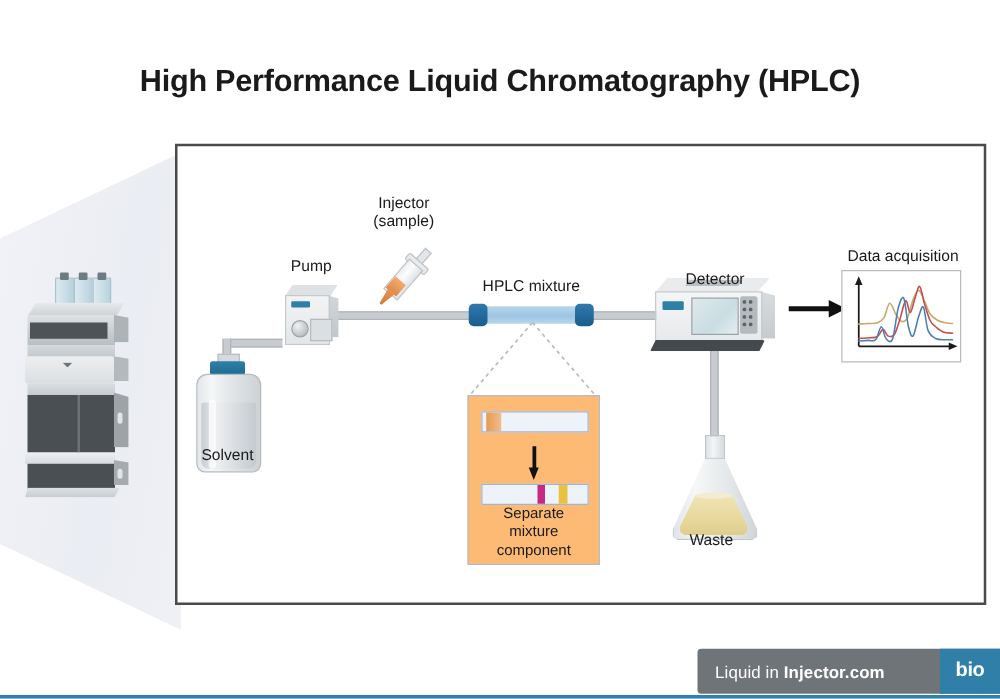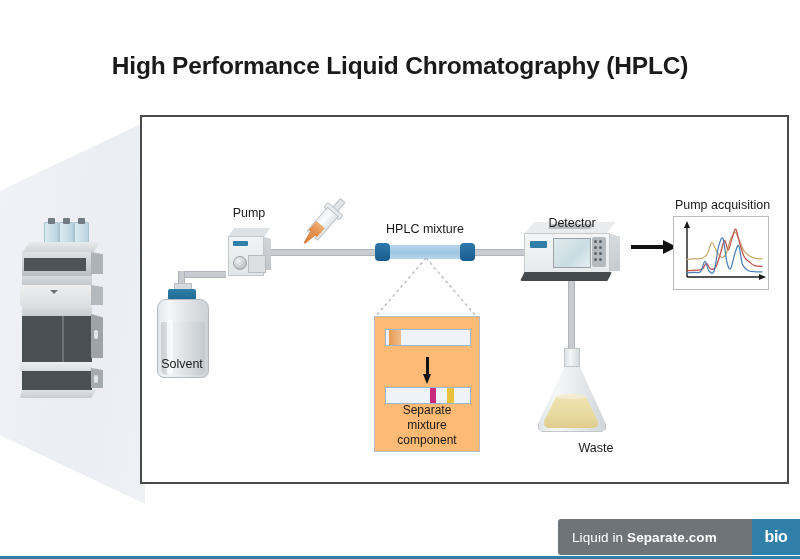--- a/index.html
+++ b/index.html
@@ -218,20 +218,22 @@
   </div>
   <div class="lbl" style="left:199px;top:206px;width:100px;">Pump</div>
 
   <div class="syr">
     <div class="sy-plunger"></div>
     <div class="sy-flange"></div>
     <div class="sy-barrel"></div>
     <div class="sy-liquid"></div>
     <div class="sy-tip"></div>
   </div>
+  <div class="lbl" style="left:268px;top:155px;width:110px;">Injector
+(sample)</div>
 
   <div class="column">
     <div class="col-body"></div>
     <div class="col-cap" style="left:0"></div>
     <div class="col-cap" style="left:85px"></div>
   </div>
   <div class="lbl" style="left:370px;top:222px;width:110px;">HPLC mixture</div>
 
   <svg class="dashes" viewBox="0 0 104 60">
     <line x1="52" y1="0" x2="2" y2="58" stroke="#b9bcc0" stroke-width="1.4" stroke-dasharray="3,3"></line>
@@ -275,39 +277,39 @@
     <div class="dt-base"></div>
   </div>
   <div class="lbl" style="left:522px;top:216px;width:100px;">Detector</div>
 
   <div class="waste">
     <div class="wf-neck"></div>
     <div class="wf-body"></div>
     <div class="wf-liq"></div>
     <div class="wf-men"></div>
   </div>
-  <div class="lbl" style="left:546px;top:425px;width:100px;margin-top:16px;">Waste</div>
+  <div class="lbl" style="left:519px;top:425px;width:100px;">Waste</div>
 
   <div class="arrow">
     <div class="ar-line"></div>
     <div class="ar-head"></div>
   </div>
 
-  <div class="lbl" style="left:665px;top:198px;width:115px;">Pump acquisition</div>
+  <div class="lbl" style="left:665px;top:198px;width:115px;">Data acquisition</div>
   <div class="chart">
     <svg id="chart-svg" viewBox="0 0 94 72" width="94" height="72">
         <line x1="13" y1="60" x2="13" y2="9" stroke="#1a1a1a" stroke-width="1.4"></line>
         <polygon points="13,4 10,11 16,11" fill="#1a1a1a"></polygon>
         <line x1="13" y1="60" x2="87" y2="60" stroke="#1a1a1a" stroke-width="1.4"></line>
         <polygon points="92,60 85,57 85,63" fill="#1a1a1a"></polygon>
         <path d="M13.00,42.32 C14.25,42.23 18.00,41.97 20.50,41.80 C23.00,41.63 25.88,42.06 28.00,41.28 C30.13,40.50 31.63,39.72 33.25,37.12 C34.88,34.52 36.13,26.03 37.75,25.68 C39.38,25.33 41.38,32.61 43.00,35.04 C44.63,37.47 46.00,39.89 47.50,40.24 C49.00,40.59 50.50,40.07 52.00,37.12 C53.50,34.17 55.00,26.20 56.50,22.56 C58.00,18.92 59.50,15.11 61.00,15.28 C62.50,15.45 64.00,20.48 65.50,23.60 C67.00,26.72 68.25,31.40 70.00,34.00 C71.75,36.60 74.00,37.99 76.00,39.20 C78.00,40.41 80.00,40.85 82.00,41.28 C84.00,41.71 87.00,41.71 88.00,41.80" fill="none" stroke="#c9a96b" stroke-width="1.25" stroke-linecap="round" stroke-linejoin="round"></path>
         <path d="M13.00,53.76 C14.50,53.67 19.50,53.50 22.00,53.24 C24.50,52.98 26.25,53.33 28.00,52.20 C29.75,51.07 31.13,46.57 32.50,46.48 C33.88,46.39 34.75,50.99 36.25,51.68 C37.75,52.37 39.88,52.89 41.50,50.64 C43.13,48.39 44.50,42.67 46.00,38.16 C47.50,33.65 49.13,24.47 50.50,23.60 C51.88,22.73 53.00,33.31 54.25,32.96 C55.50,32.61 56.75,24.99 58.00,21.52 C59.25,18.05 60.50,11.47 61.75,12.16 C63.00,12.85 64.13,21.17 65.50,25.68 C66.88,30.19 68.50,36.08 70.00,39.20 C71.50,42.32 72.75,42.84 74.50,44.40 C76.25,45.96 78.25,47.69 80.50,48.56 C82.75,49.43 86.75,49.43 88.00,49.60" fill="none" stroke="#c0504d" stroke-width="1.25" stroke-linecap="round" stroke-linejoin="round"></path>
         <path d="M13.00,55.84 C14.25,55.75 18.25,55.49 20.50,55.32 C22.75,55.15 24.75,56.62 26.50,54.80 C28.25,52.98 29.63,44.57 31.00,44.40 C32.38,44.23 33.25,52.11 34.75,53.76 C36.25,55.41 38.38,58.27 40.00,54.28 C41.63,50.29 43.00,35.30 44.50,29.84 C46.00,24.38 47.63,19.09 49.00,21.52 C50.38,23.95 51.50,39.37 52.75,44.40 C54.00,49.43 55.13,53.07 56.50,51.68 C57.88,50.29 59.63,39.89 61.00,36.08 C62.38,32.27 63.50,26.89 64.75,28.80 C66.00,30.71 66.88,43.36 68.50,47.52 C70.13,51.68 72.25,52.55 74.50,53.76 C76.75,54.97 79.75,54.63 82.00,54.80 C84.25,54.97 87.00,54.80 88.00,54.80" fill="none" stroke="#4a7fb5" stroke-width="1.25" stroke-linecap="round" stroke-linejoin="round"></path>
       </svg>
   </div>
 
   <div class="footer">
-    <div class="ft-text"><span>Liquid in </span><b>Separate.com</b></div>
+    <div class="ft-text"><span>Liquid in </span><b>Injector.com</b></div>
     <div class="ft-logo">bio</div>
   </div>
   <div class="bottom-rule"></div>
 
 </div>
 
 </body></html>

